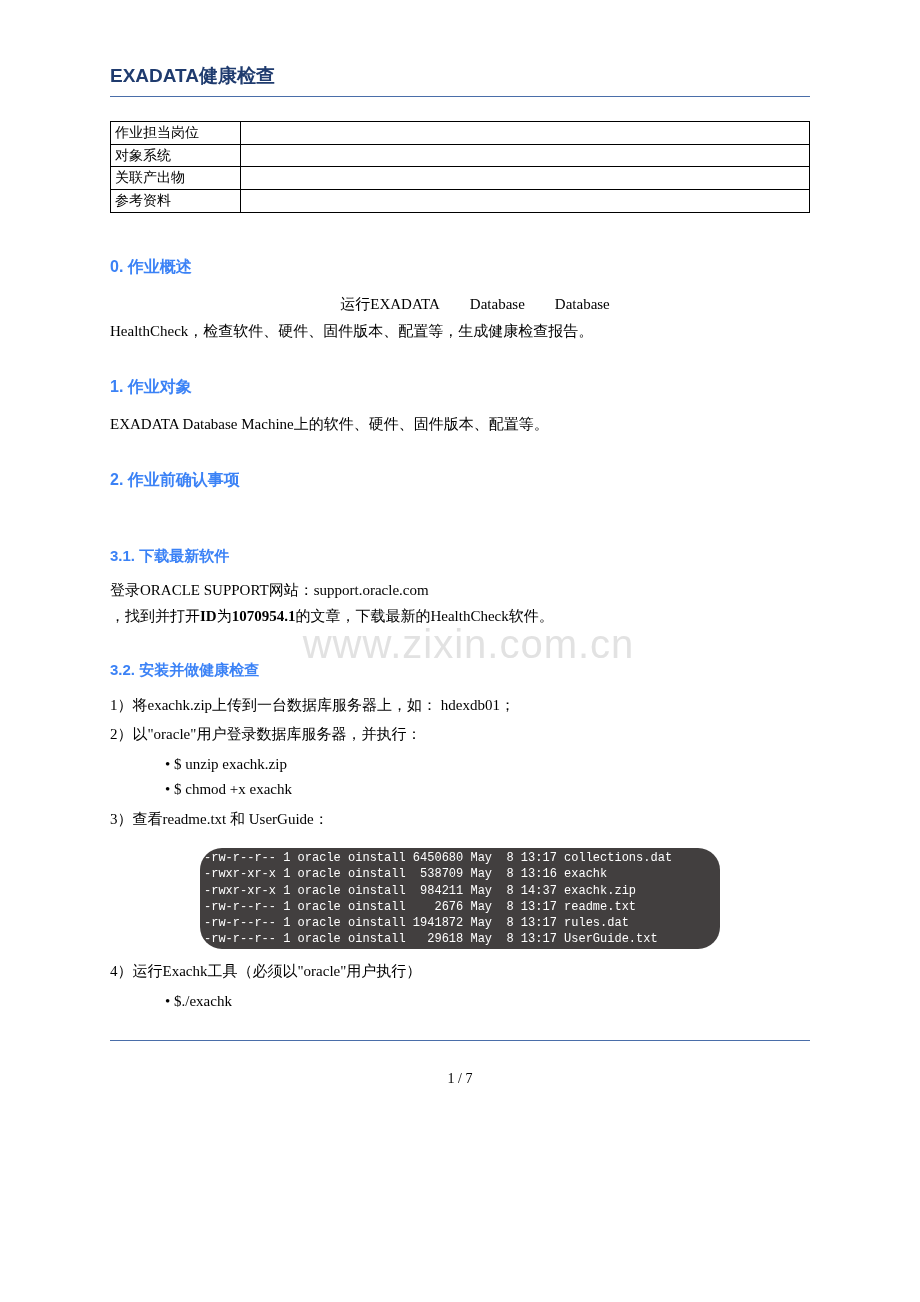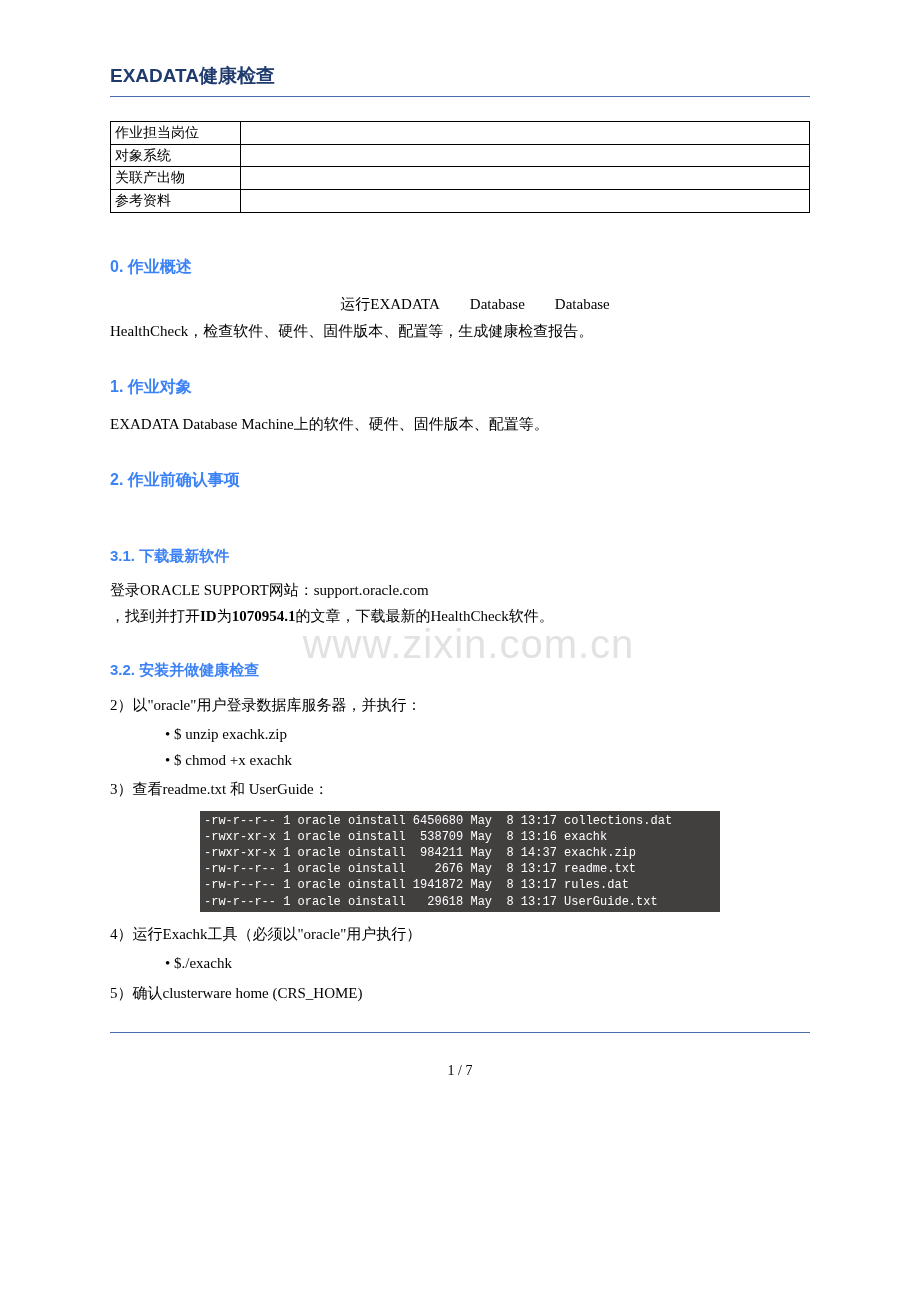--- a/index.html
+++ b/index.html
@@ -70,24 +70,25 @@
     }
     .bullet {
       margin-left: 55px;
     }
     .terminal {
       background: #423f3f;
       color: #fff;
       font-family: "Courier New", monospace;
       font-size: 12px;
       width: 520px;
-      margin: 8px auto 10px auto;
+      margin: 16px auto 10px auto;
       padding: 2px 4px;
       line-height: 1.35;
       white-space: pre;
+      border-radius: 22px;
     }
     .watermark {
       position: absolute;
       top: 610px;
       left: 0;
       width: 100%;
       text-align: center;
       font-size: 40px;
       font-family: Arial, sans-serif;
       color: #e2e2e2;
@@ -161,32 +162,32 @@
 
 
   <div class="section-h sub">3.1. 下载最新软件</div>
   <div class="para">
     <span>登录ORACLE SUPPORT网站：support.oracle.com</span><br>
     <span>，找到并打开</span><span class="bold">ID</span><span>为</span><span class="bold">1070954.1</span><span>的文章，下载最新的HealthCheck软件。</span>
   </div>
 
   <div class="section-h sub">3.2. 安装并做健康检查</div>
 
+  <div class="numbered">1）将exachk.zip上传到一台数据库服务器上，如： hdexdb01；</div>
   <div class="numbered">2）以"oracle"用户登录数据库服务器，并执行：</div>
   <div class="bullet">• $ unzip exachk.zip</div>
   <div class="bullet">• $ chmod +x exachk</div>
   <div class="numbered">3）查看readme.txt 和 UserGuide：</div>
 
   <div class="terminal">-rw-r--r-- 1 oracle oinstall 6450680 May  8 13:17 collections.dat
 -rwxr-xr-x 1 oracle oinstall  538709 May  8 13:16 exachk
 -rwxr-xr-x 1 oracle oinstall  984211 May  8 14:37 exachk.zip
 -rw-r--r-- 1 oracle oinstall    2676 May  8 13:17 readme.txt
 -rw-r--r-- 1 oracle oinstall 1941872 May  8 13:17 rules.dat
 -rw-r--r-- 1 oracle oinstall   29618 May  8 13:17 UserGuide.txt</div>
 
   <div class="numbered">4）运行Exachk工具（必须以"oracle"用户执行）</div>
   <div class="bullet">• $./exachk</div>
-  <div class="numbered">5）确认clusterware home (CRS_HOME)</div>
 
   <div class="footer-line"></div>
   <div class="page-num">1 / 7</div>
 
 </div>
 
 </body></html>

